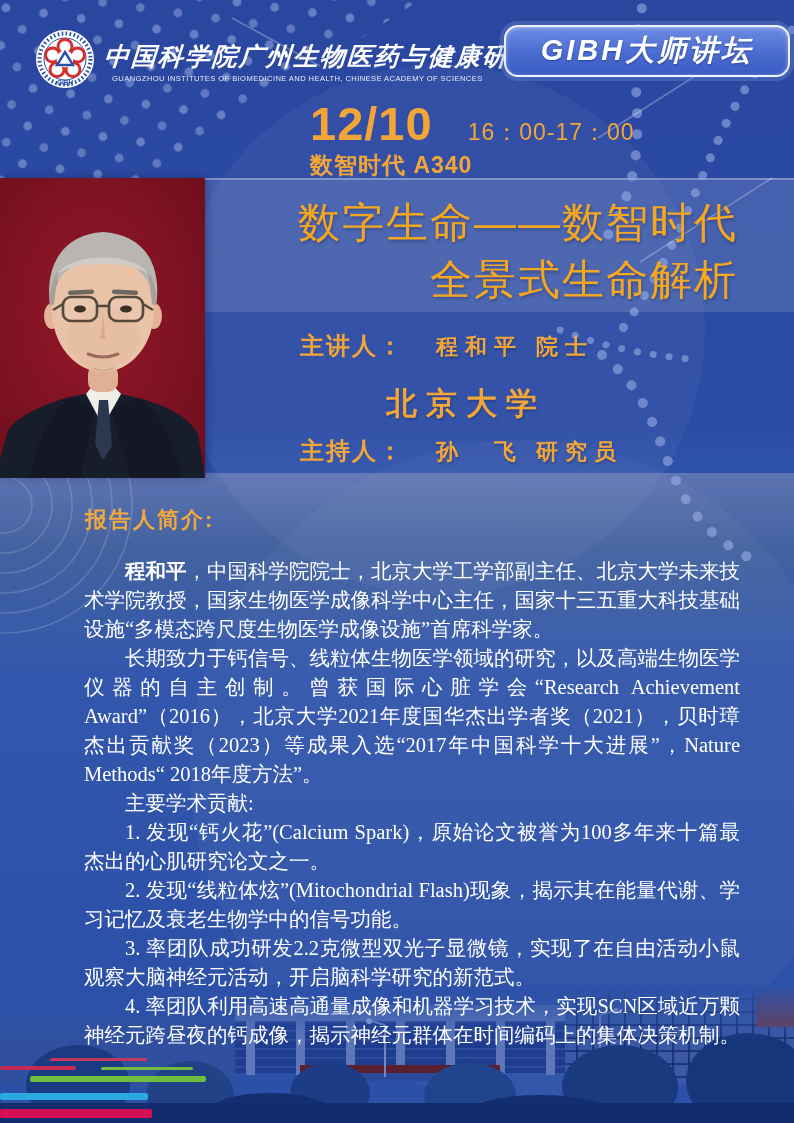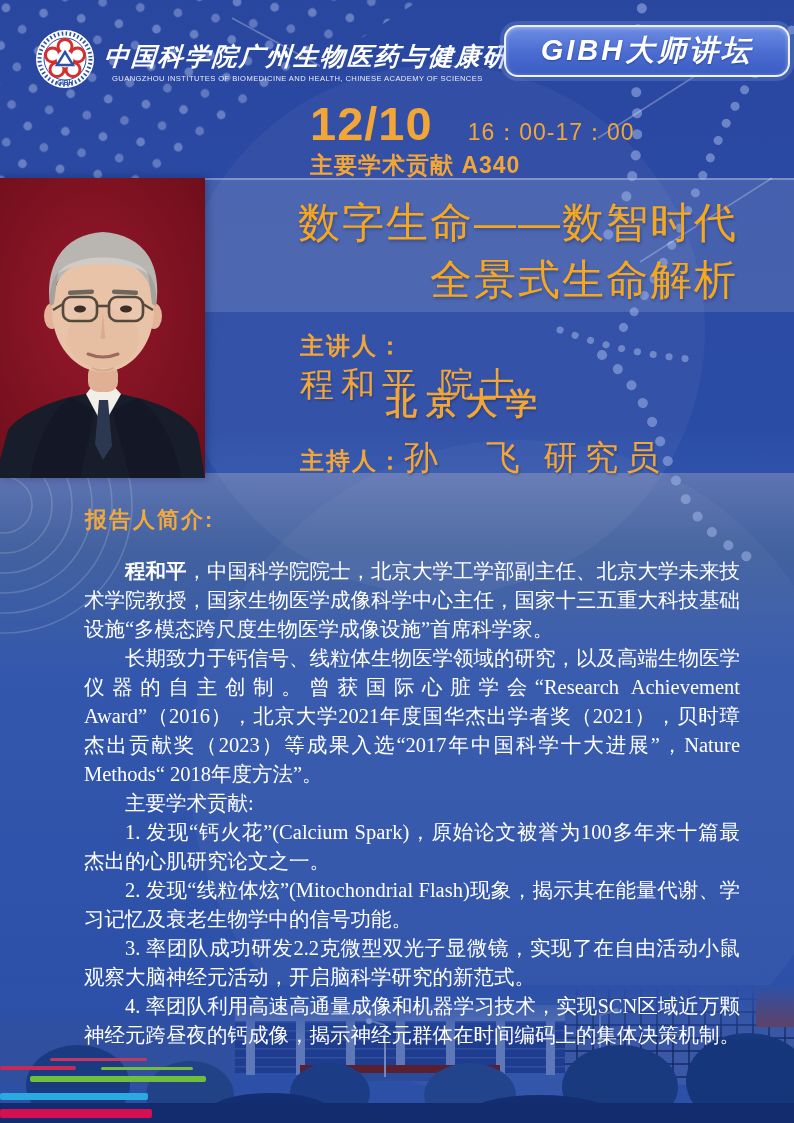--- a/index.html
+++ b/index.html
@@ -44,23 +44,23 @@
   }
   
   .date-row{left:310px;top:96px;display:flex;align-items:baseline;gap:35px;color:#f2a637;}
   .date-big{font-size:47px;font-weight:700;letter-spacing:1px;}
   .date-time{font-size:23px;font-weight:400;letter-spacing:1px;}
   .venue{left:310px;top:150px;color:#f2a637;font-size:23px;font-weight:700;letter-spacing:1px;}
   .title{
     left:298px;top:194px;color:#f5a71f;font-size:42px;font-weight:400;line-height:57px;
     letter-spacing:2px;text-shadow:1px 2px 3px rgba(20,30,70,0.35);white-space:nowrap;text-align:right;
   }
-  .speaker-row{left:300px;top:330px;display:flex;align-items:baseline;color:#f2a637;flex-direction:column;}
+  .speaker-row{left:300px;top:330px;display:flex;align-items:baseline;color:#f2a637;}
   .p-label{font-size:24px;font-weight:900;letter-spacing:2px;}
-  .p-name{font-size:34px;font-weight:400;letter-spacing:7px;text-shadow:1px 2px 2px rgba(20,30,70,0.3);}
+  .p-name{font-size:22px;font-weight:700;letter-spacing:7px;text-shadow:1px 2px 2px rgba(20,30,70,0.3);margin-left:32px;}
   .affil{left:386px;top:383px;color:#f2a637;font-size:31px;font-weight:900;letter-spacing:9px;text-shadow:1px 2px 2px rgba(20,30,70,0.3);}
   .host-row{left:300px;top:435px;display:flex;align-items:baseline;color:#f2a637;}
   
   .photo{left:0;top:178px;width:205px;height:300px;box-shadow:2px 0 8px rgba(10,20,60,0.35);}
   
   .bio-heading{left:85px;top:505px;color:#f0a93f;font-size:22px;font-weight:700;letter-spacing:2px;}
   .bio-body{
     left:84px;top:556px;width:656px;color:#ffffff;
     font-family:"Liberation Serif","DejaVu Serif",serif;
     font-size:20.5px;line-height:29px;text-align:justify;
@@ -209,21 +209,21 @@
   <div class="abs org-en">GUANGZHOU INSTITUTES OF BIOMEDICINE AND HEALTH, CHINESE ACADEMY OF SCIENCES</div>
 
   <div class="abs badge">
     <span>GIBH大师讲坛</span>
   </div>
 
   <div class="abs date-row">
     <span class="date-big">12/10</span>
     <span class="date-time">16：00-17：00</span>
   </div>
-  <div class="abs venue">主要学术贡献 A340</div>
+  <div class="abs venue">数智时代 A340</div>
 
   <div class="abs title">
     <div>数字生命——数智时代</div>
     <div>全景式生命解析</div>
   </div>
 
   <div class="abs speaker-row">
     <span class="p-label">主讲人：</span>
     <span class="p-name">程和平 院士</span>
   </div>

